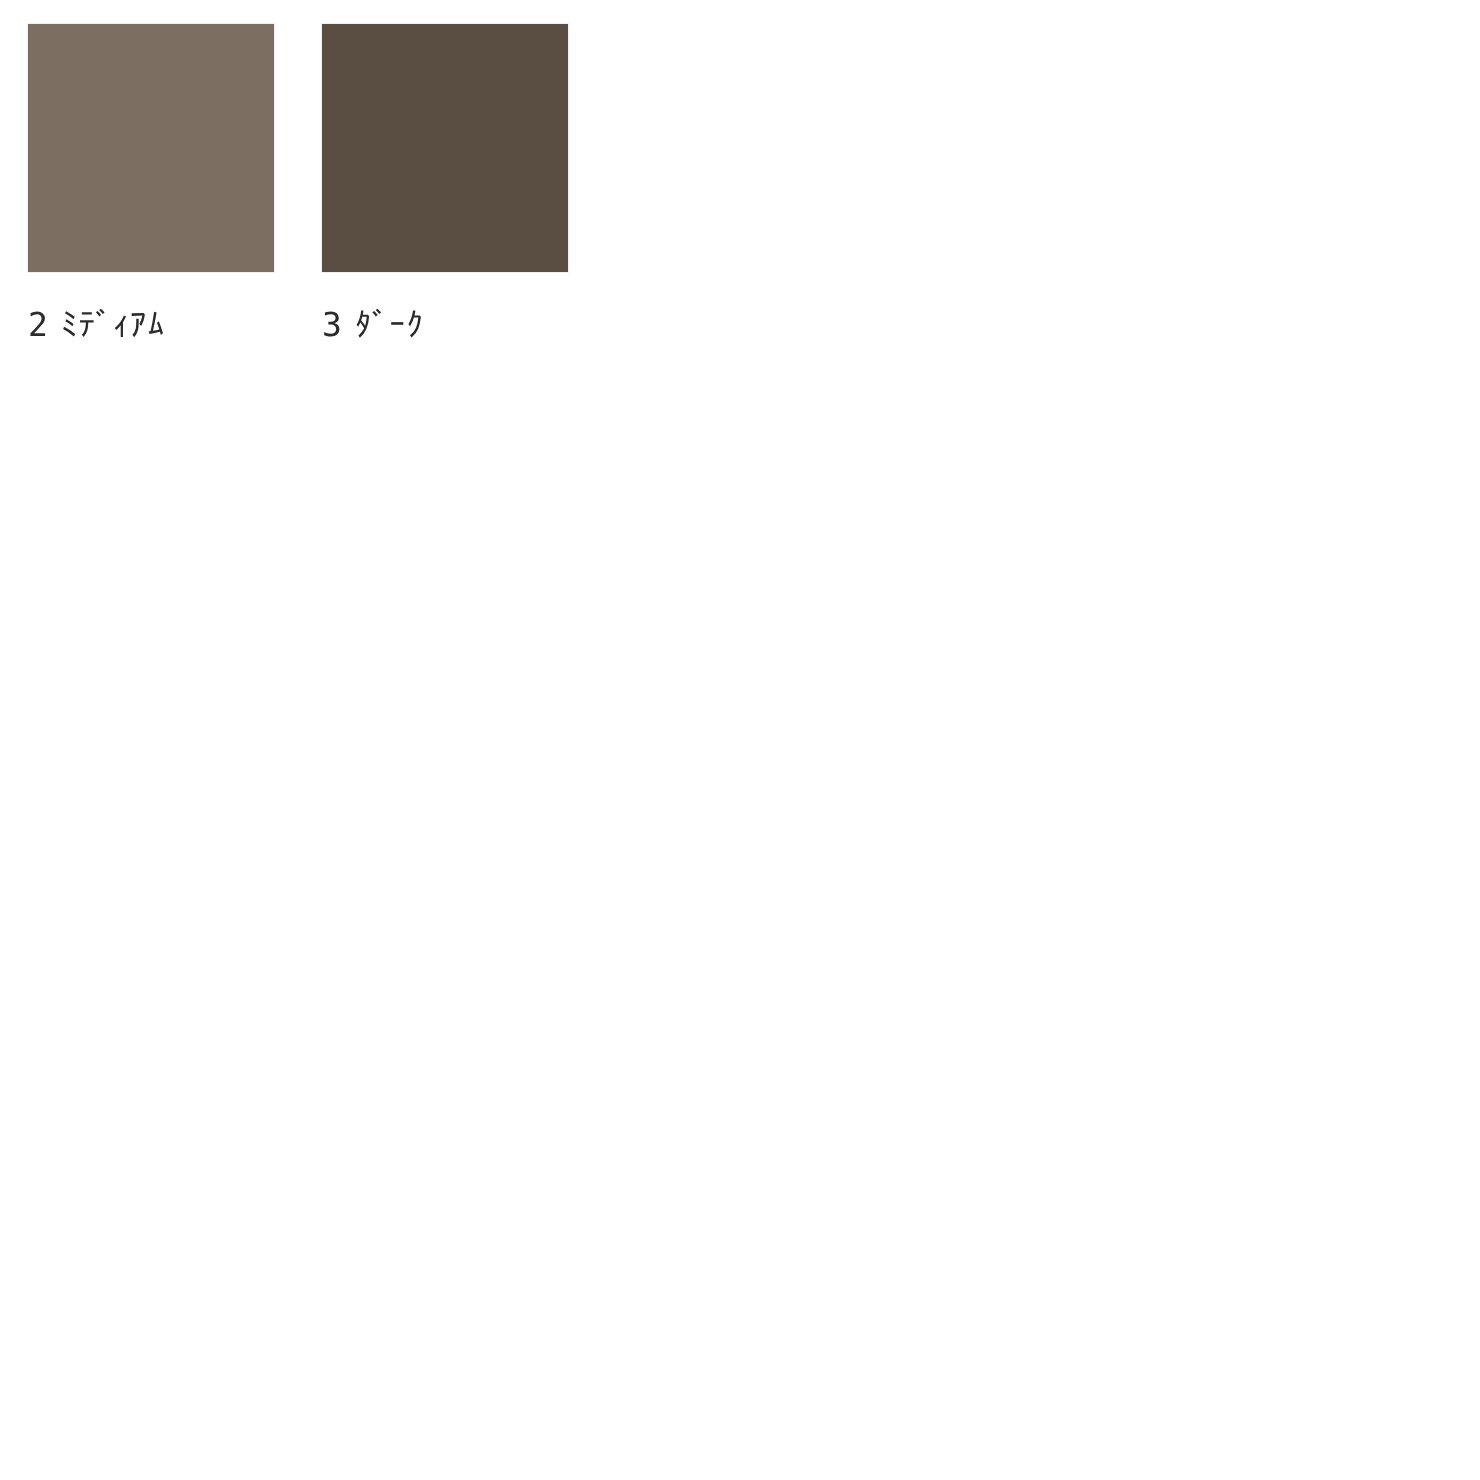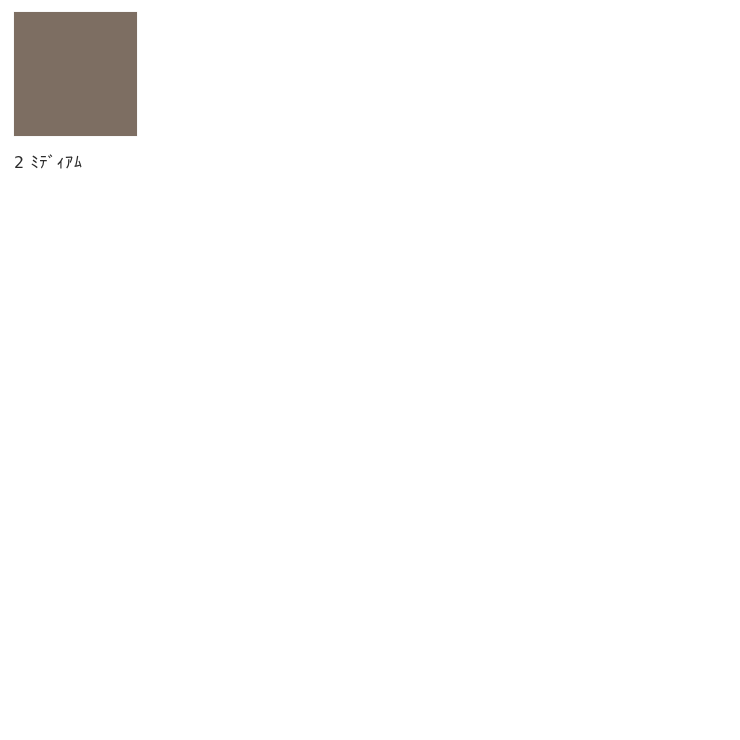--- a/index.html
+++ b/index.html
@@ -69,16 +69,22 @@
 
   <div id="swatch-palette">
 
     <div class="swatch-item">
       <div class="swatch-chip" style="background-color: rgb(125, 110, 98);"></div>
       <div class="swatch-caption">
         <span class="swatch-index">2</span><span class="swatch-label">ﾐﾃﾞｨｱﾑ</span>
       </div>
     </div>
 
+    <div class="swatch-item">
+      <div class="swatch-chip" style="background-color: rgb(90, 77, 66);"></div>
+      <div class="swatch-caption">
+        <span class="swatch-index">3</span><span class="swatch-label">ﾀﾞｰｸ</span>
+      </div>
+    </div>
 
   </div>
 
 </div>
 
 </body></html>

